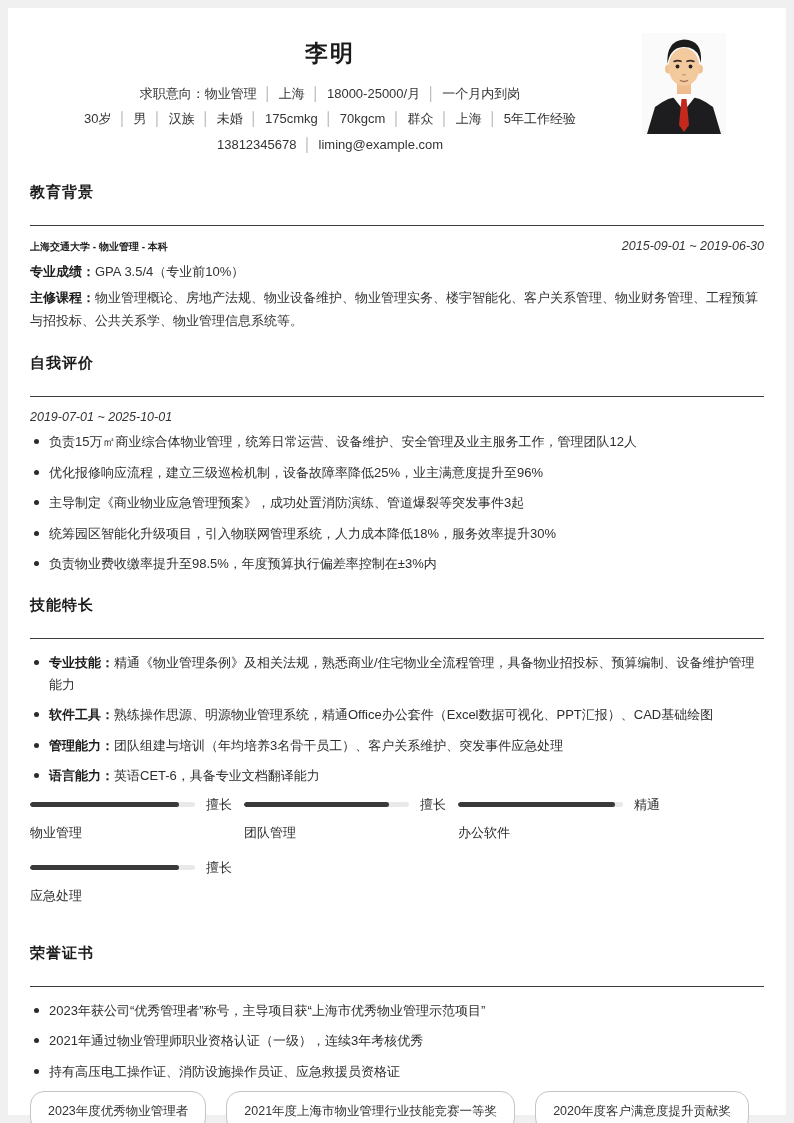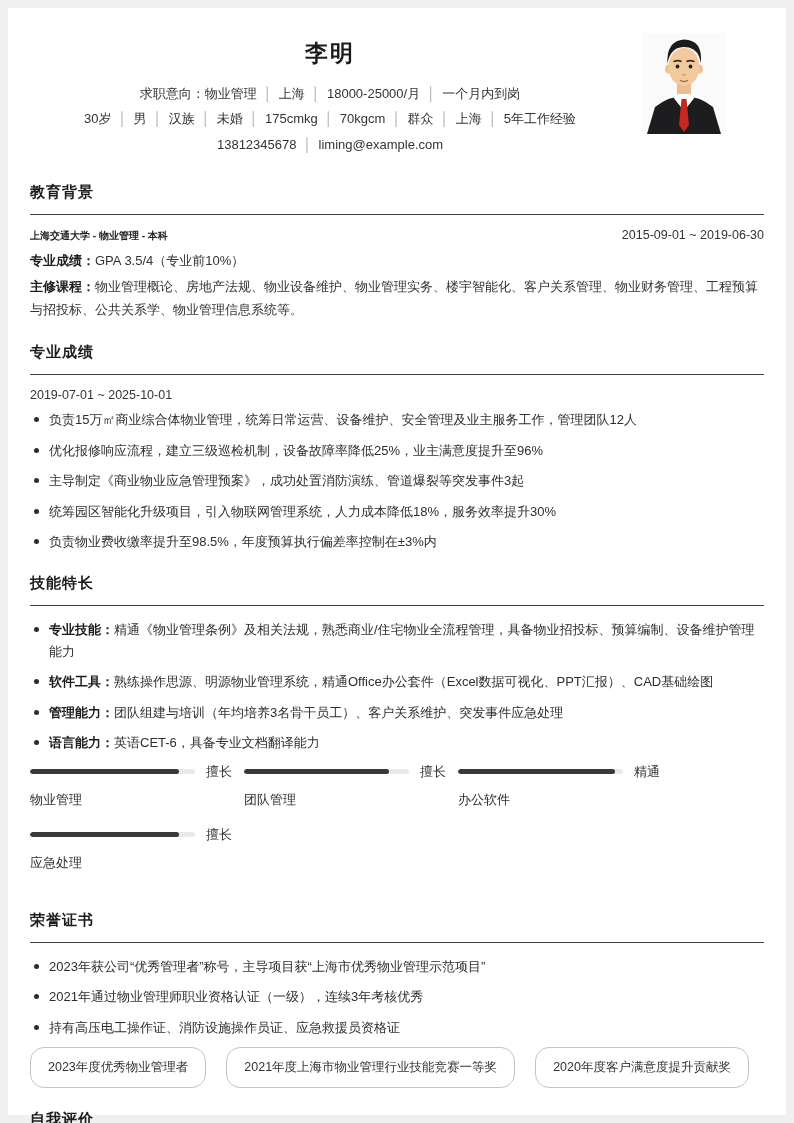--- a/index.html
+++ b/index.html
@@ -28,28 +28,28 @@
     width: 84px; height: 101px;
     background: #fbfafa;
     overflow: hidden;
   }
   .photo svg { display: block; width: 100%; height: 100%; }
 
   
   .section { margin-bottom: 22px; }
   .section-heading {
     font-size: 15px; font-weight: bold; color: #1c1c1c;
-    padding-bottom: 12px;
+    padding-bottom: 23px;
     border-bottom: 1px solid #3d3d3d;
     margin-bottom: 13px;
     letter-spacing: 1px;
   }
   .row-between { display: flex; justify-content: space-between; align-items: baseline; margin-bottom: 7px; }
   .bold-title { font-size: 10px; font-weight: bold; color: #1e1e1e; }
-  .date { font-size: 12.5px; color: #333; }
+  .date { font-size: 12.5px; color: #333; font-style: italic; }
   .kv-line { font-size: 13px; color: #333; line-height: 1.75; margin-bottom: 3px; }
   .kv-line b { color: #1e1e1e; }
 
   ul.bullets { list-style: none; }
   ul.bullets li {
     position: relative;
     font-size: 13px; color: #2e2e2e;
     line-height: 1.65;
     padding-left: 19px;
     margin-bottom: 9px;
@@ -124,21 +124,21 @@
       <div class="section-heading">教育背景</div>
       <div class="row-between">
         <span class="bold-title">上海交通大学 - 物业管理 - 本科</span>
         <span class="date">2015-09-01 ~ 2019-06-30</span>
       </div>
       <div class="kv-line"><b>专业成绩：</b><span>GPA 3.5/4（专业前10%）</span></div>
       <div class="kv-line"><b>主修课程：</b><span>物业管理概论、房地产法规、物业设备维护、物业管理实务、楼宇智能化、客户关系管理、物业财务管理、工程预算与招投标、公共关系学、物业管理信息系统等。</span></div>
     </div>
 
     <div class="section">
-      <div class="section-heading">专业成绩</div>
+      <div class="section-heading">自我评价</div>
       <div class="row-between">
         <span class="date">2019-07-01 ~ 2025-10-01</span>
       </div>
       <ul class="bullets">
         <li>负责15万㎡商业综合体物业管理，统筹日常运营、设备维护、安全管理及业主服务工作，管理团队12人</li>
         <li>优化报修响应流程，建立三级巡检机制，设备故障率降低25%，业主满意度提升至96%</li>
         <li>主导制定《商业物业应急管理预案》，成功处置消防演练、管道爆裂等突发事件3起</li>
         <li>统筹园区智能化升级项目，引入物联网管理系统，人力成本降低18%，服务效率提升30%</li>
         <li>负责物业费收缴率提升至98.5%，年度预算执行偏差率控制在±3%内</li>
       </ul>

